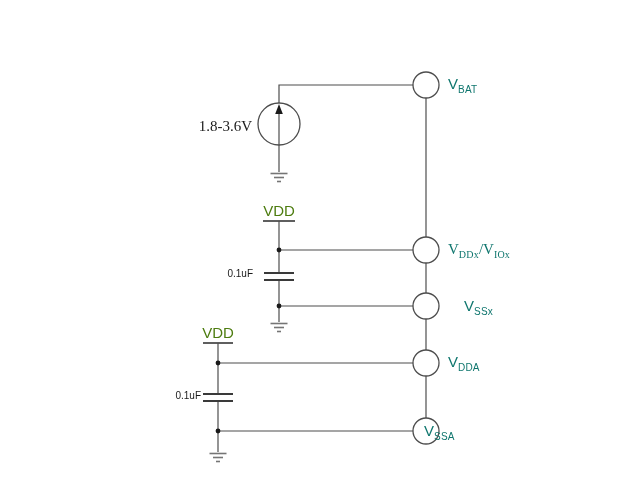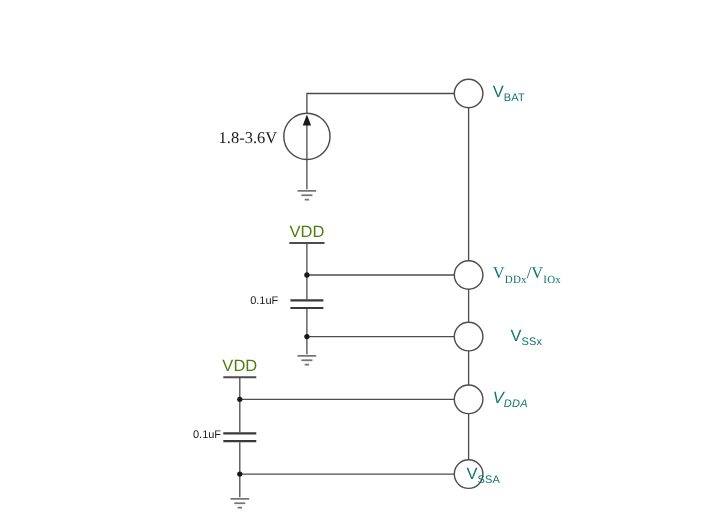--- a/index.html
+++ b/index.html
@@ -140,20 +140,20 @@
 
   <div class="lbl" style="left:448px; top:76px;">
     <span>V</span><span class="sub">BAT</span><span></span><span></span><span class="sub"></span>
   </div>
   <div class="lbl" style="left:448px; top:241px;font-family:Liberation Serif, serif;">
     <span>V</span><span class="sub">DDx</span><span>/</span><span>V</span><span class="sub">IOx</span>
   </div>
   <div class="lbl" style="left:464px; top:298px;">
     <span>V</span><span class="sub">SSx</span><span></span><span></span><span class="sub"></span>
   </div>
-  <div class="lbl" style="left:448px; top:354px;font-style:italic;">
+  <div class="lbl" style="left:448px; top:354px;">
     <span>V</span><span class="sub">DDA</span><span></span><span></span><span class="sub"></span>
   </div>
   <div class="lbl" style="left:424px; top:423px;">
     <span>V</span><span class="sub">SSA</span><span></span><span></span><span class="sub"></span>
   </div>
 
 </div>
 
 </body></html>

